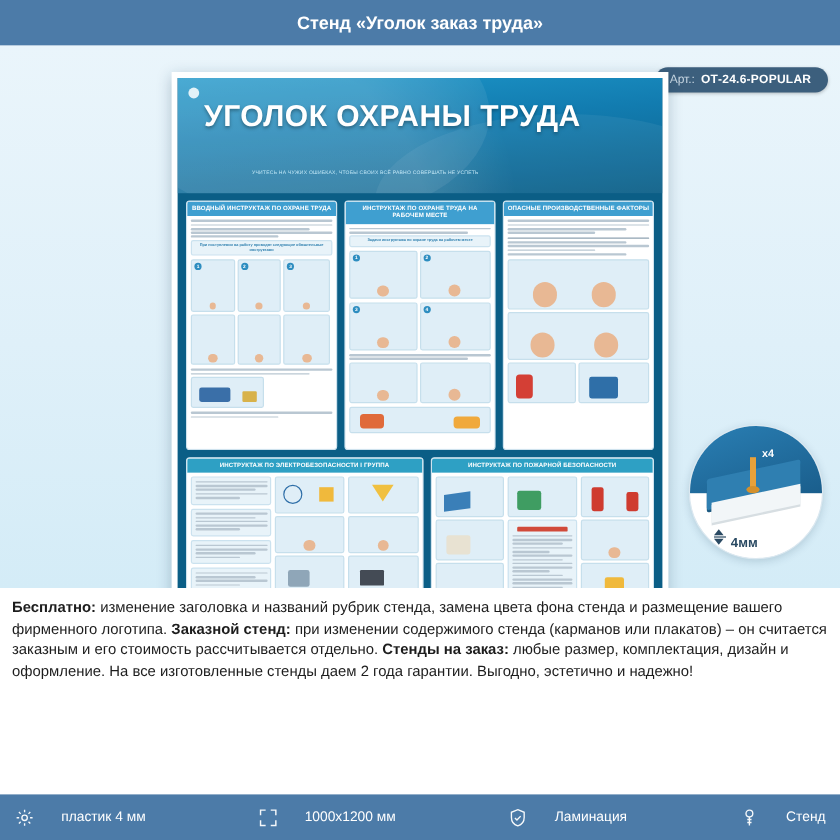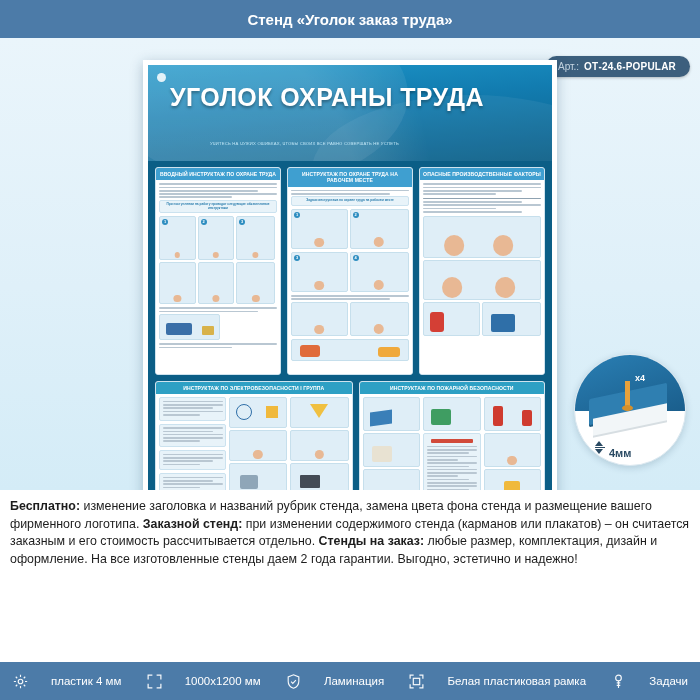--- a/index.html
+++ b/index.html
@@ -707,32 +707,23 @@
   <div class="feat">
     <span class="ic">
       <svg viewBox="0 0 24 24" fill="none" stroke="#ffffff" stroke-width="1.6">
         <path d="M12 2.5l7.5 3v6c0 5-3.3 8.6-7.5 10-4.2-1.4-7.5-5-7.5-10v-6z"></path>
         <path d="M8.6 12.2l2.4 2.4 4.4-4.6"></path>
       </svg>
     </span>
     <span>Ламинация</span>
   </div>
 
-  <div class="feat">
-    <span class="ic">
-      <svg viewBox="0 0 24 24" fill="none" stroke="#ffffff" stroke-width="1.7">
-        <path d="M3 8V3h5M21 8V3h-5M3 16v5h5M21 16v5h-5"></path>
-        <rect x="7.5" y="7.5" width="9" height="9"></rect>
-      </svg>
-    </span>
-    <span>Белая пластиковая рамка</span>
-  </div>
 
   <div class="feat">
     <span class="ic">
       <svg viewBox="0 0 24 24" fill="none" stroke="#ffffff" stroke-width="1.6">
         <circle cx="12" cy="7" r="4"></circle>
         <path d="M12 11v10M9.5 14h5M9.5 17.5h5"></path>
       </svg>
     </span>
-    <span>Задачи</span>
+    <span>Стенд</span>
   </div>
 </div>
 
 </body></html>

